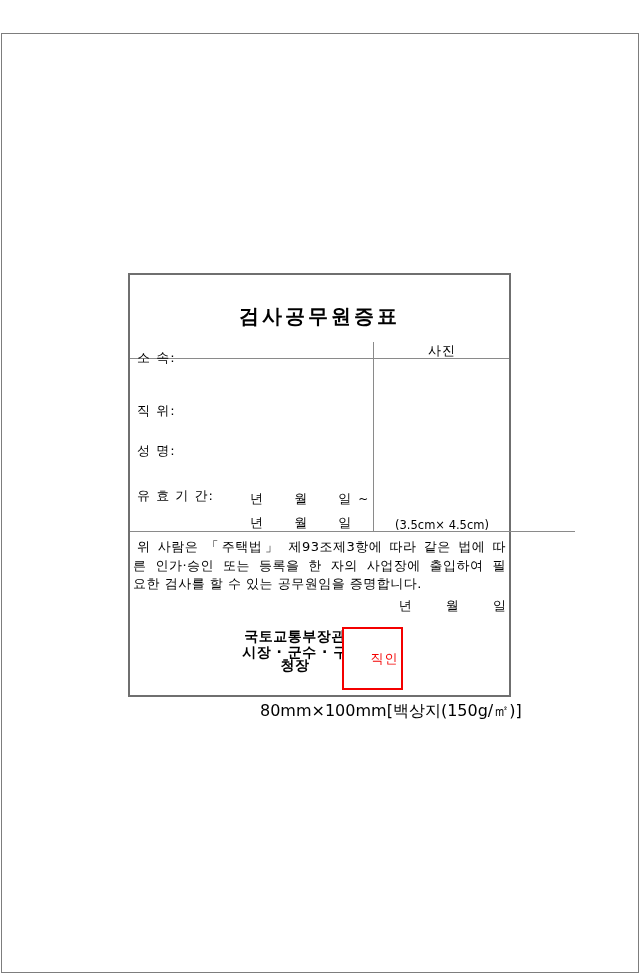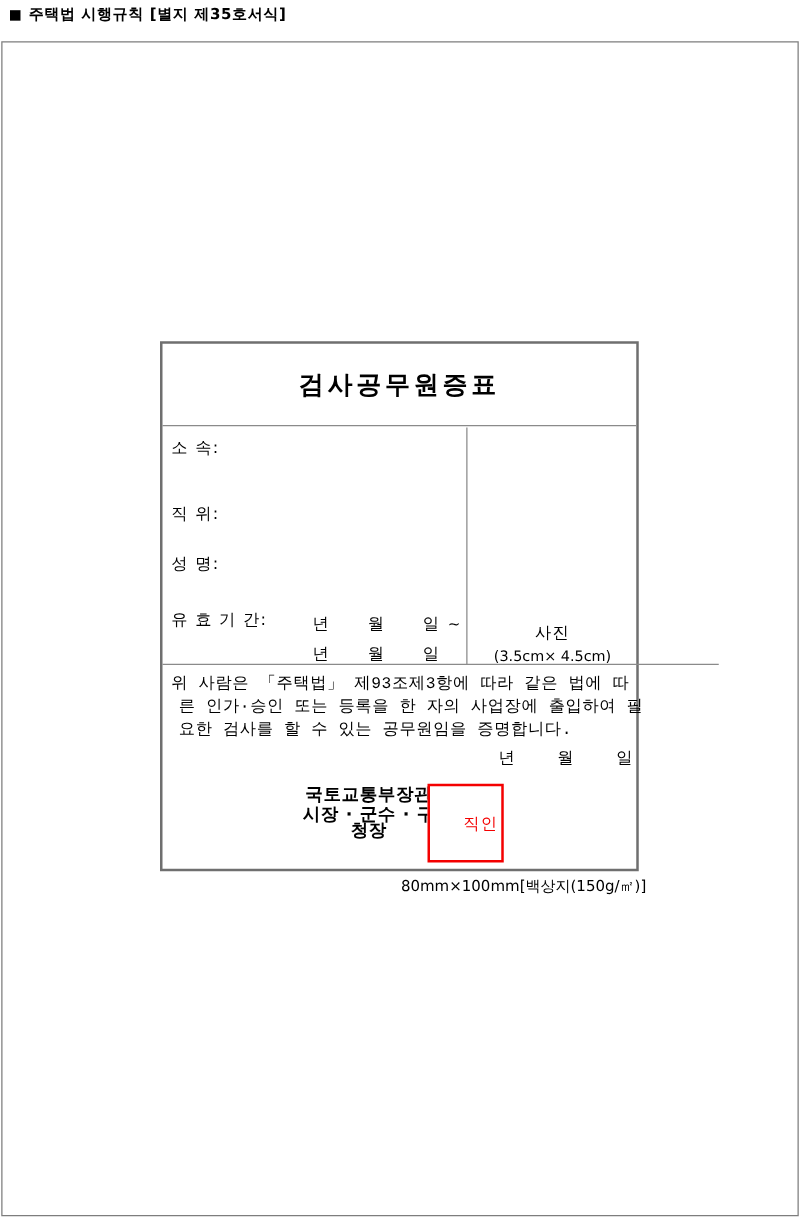--- a/index.html
+++ b/index.html
@@ -41,21 +41,21 @@
     width: 383px;
     height: 424px;
     border: 2px solid #6f6f6f;
     background: #ffffff;
   }
   
   .title-section {
     position: absolute;
     left: 0; top: 0;
     width: 379px;
-    height: 66px;
+    height: 84px;
     border-bottom: 1px solid #8a8a8a;
     display: flex;
     align-items: center;
     justify-content: center;
   }
   .card-title {
     font-size: 20px;
     font-weight: bold;
     letter-spacing: 3px;
     white-space: nowrap;
@@ -96,21 +96,21 @@
   .valid-dates .dline { word-spacing: 27px; }
   .valid-dates .tilde { word-spacing: normal; margin-left: 7px; font-size: 12px; }
   .photo-cell {
     position: absolute;
     left: 245px; top: 0;
     width: 134px;
     height: 190px;
     display: flex;
     flex-direction: column;
     align-items: center;
-    justify-content: flex-end;
+    justify-content: space-between;
     gap: 3px;
     text-align: center;
   }
   .photo-line1 { font-size: 13px; letter-spacing: 1px; }
   .photo-line2 { font-size: 11.5px; white-space: nowrap; }
   .bottom-section {
     position: absolute;
     left: 0; top: 258px;
     width: 379px;
     height: 162px;
@@ -118,25 +118,24 @@
   .statement {
     position: absolute;
     left: 0; top: 5px;
     width: 379px;
     font-size: 13px;
     line-height: 18.5px;
     letter-spacing: 0.5px;
   }
   .stline {
     display: block;
-    padding: 0 13px;
+    padding: 0 3px;
     text-align: justify;
     text-align-last: justify;
     white-space: nowrap;
-    font-family: Liberation Mono, monospace;
   }
   .stline.first { padding-left: 7px; }
   .stline.last { text-align: right; text-align-last: left; white-space: normal; }
   .statement-date {
     position: absolute;
     left: 0; top: 64px;
     width: 379px;
     font-size: 13px;
     text-align: right;
     padding-right: 3px;
@@ -172,32 +171,29 @@
     font-size: 13px;
     letter-spacing: 1px;
     white-space: nowrap;
   }
   .footer-note {
     position: absolute;
     left: 260px;
     top: 701px;
     width: 257px;
     text-align: right;
-    font-size: 12px;
+    font-size: 16px;
     white-space: nowrap;
   }
 </style>
 </head>
 <body>
 
 <div class="page">
 
-  <div class="header-label">
-    <span class="marker">■</span><span>주택법 시행규칙 [별지 제35호서식]</span>
-  </div>
 
   <div class="outer-frame"></div>
 
   <div class="card">
 
     <div class="title-section">
       <div class="card-title">검사공무원증표</div>
     </div>
 
     <div class="middle-section">

